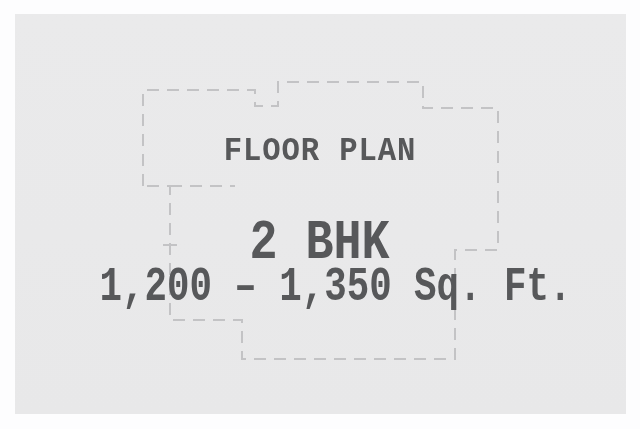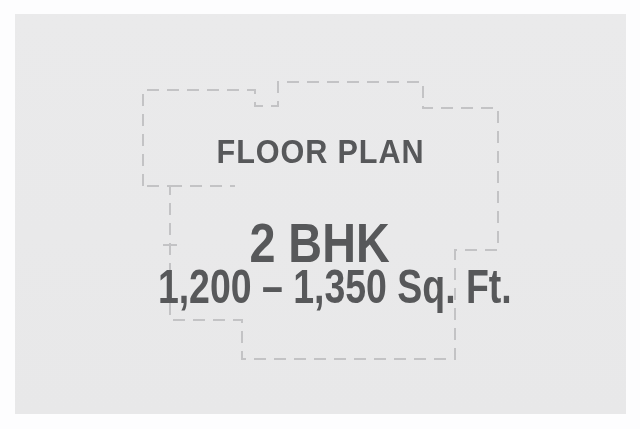--- a/index.html
+++ b/index.html
@@ -9,20 +9,21 @@
     height: 429px;
     overflow: hidden;
     font-family: "Liberation Sans", "DejaVu Sans", sans-serif;
   }
   .frame {
     position: absolute;
     inset: 0;
     width: 640px;
     height: 429px;
     background: #fdfdfe;
+    font-family: Liberation Mono, monospace;
   }
   .canvas {
     position: absolute;
     left: 15px;
     top: 14px;
     width: 611px;
     height: 400px;
     background: linear-gradient(180deg, #eaeaeb 0%, #e9e9ea 55%, #e8e8e9 100%);
   }
   .outline-svg {

